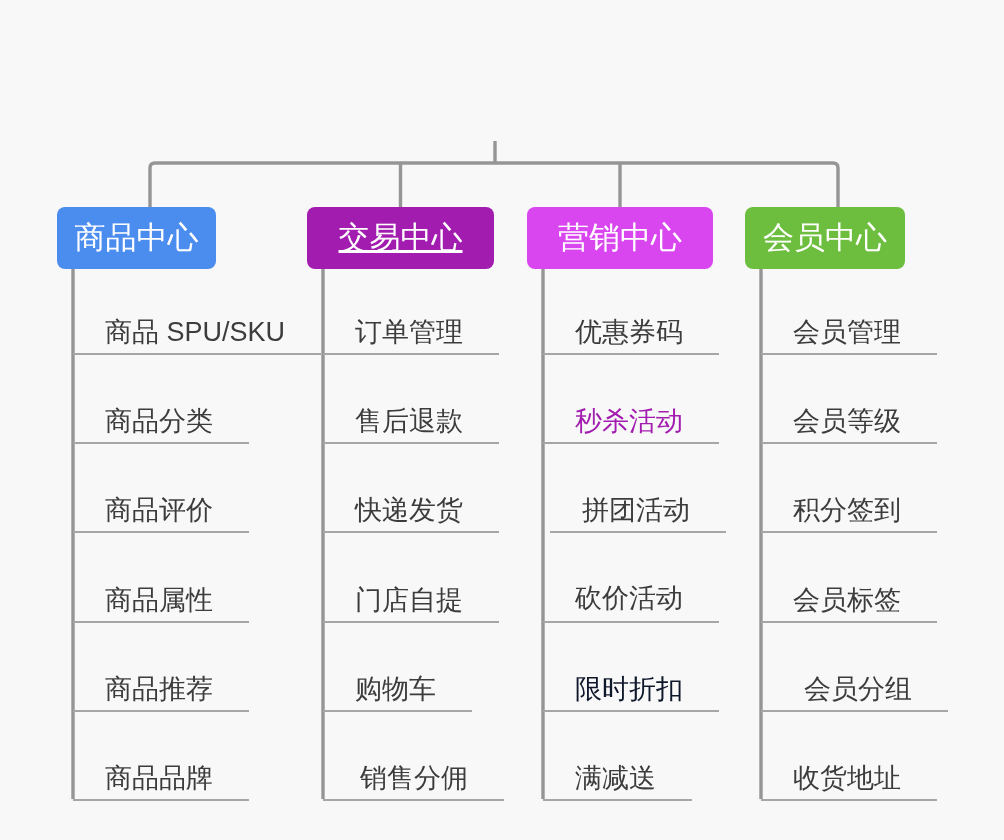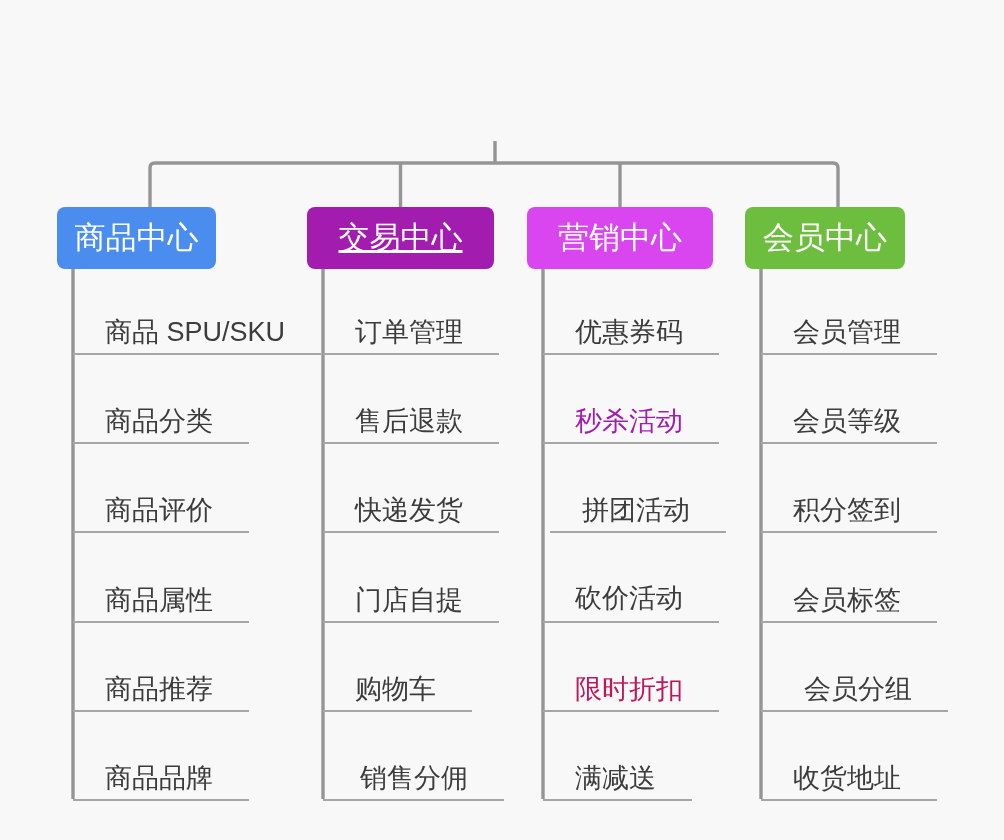--- a/index.html
+++ b/index.html
@@ -108,21 +108,21 @@
       </div>
 
   <div class="branch">
     <div class="branch-header" style="left: 527px; top: 207px; width: 186px; background: #d946ef; color: rgb(255, 255, 255);">
       <span class="branch-label">营销中心</span>
     </div>
   <div class="child-node" style="left: 543px; top: 317px; border-bottom-color: rgb(166, 166, 166); color: rgb(60, 60, 60);">优惠券码</div>
         <div class="child-node" style="left: 543px; top: 406px; border-bottom-color: rgb(166, 166, 166); color: #a21caf;">秒杀活动</div>
         <div class="child-node" style="left: 543px; top: 495px; border-bottom-color: rgb(166, 166, 166); color: rgb(60, 60, 60); margin-left: 7px;">拼团活动</div>
         <div class="child-node" style="left: 543px; top: 585px; border-bottom-color: rgb(166, 166, 166); color: rgb(60, 60, 60); font-family: Liberation Mono, monospace;">砍价活动</div>
-        <div class="child-node" style="left: 543px; top: 674px; border-bottom-color: rgb(166, 166, 166); color: #be185d;">限时折扣</div>
+        <div class="child-node" style="left: 543px; top: 674px; border-bottom-color: rgb(166, 166, 166); color: #0f172a;">限时折扣</div>
         <div class="child-node" style="left: 543px; top: 763px; border-bottom-color: rgb(166, 166, 166); color: rgb(60, 60, 60);">满减送</div>
       </div>
 
   <div class="branch">
     <div class="branch-header" style="left: 745px; top: 207px; width: 160px; background: rgb(109, 190, 62); color: rgb(255, 255, 255);">
       <span class="branch-label">会员中心</span>
     </div>
   <div class="child-node" style="left: 761px; top: 317px; border-bottom-color: rgb(166, 166, 166); color: rgb(60, 60, 60);">会员管理</div>
         <div class="child-node" style="left: 761px; top: 406px; border-bottom-color: rgb(166, 166, 166); color: rgb(60, 60, 60);">会员等级</div>
         <div class="child-node" style="left: 761px; top: 495px; border-bottom-color: rgb(166, 166, 166); color: rgb(60, 60, 60);">积分签到</div>

